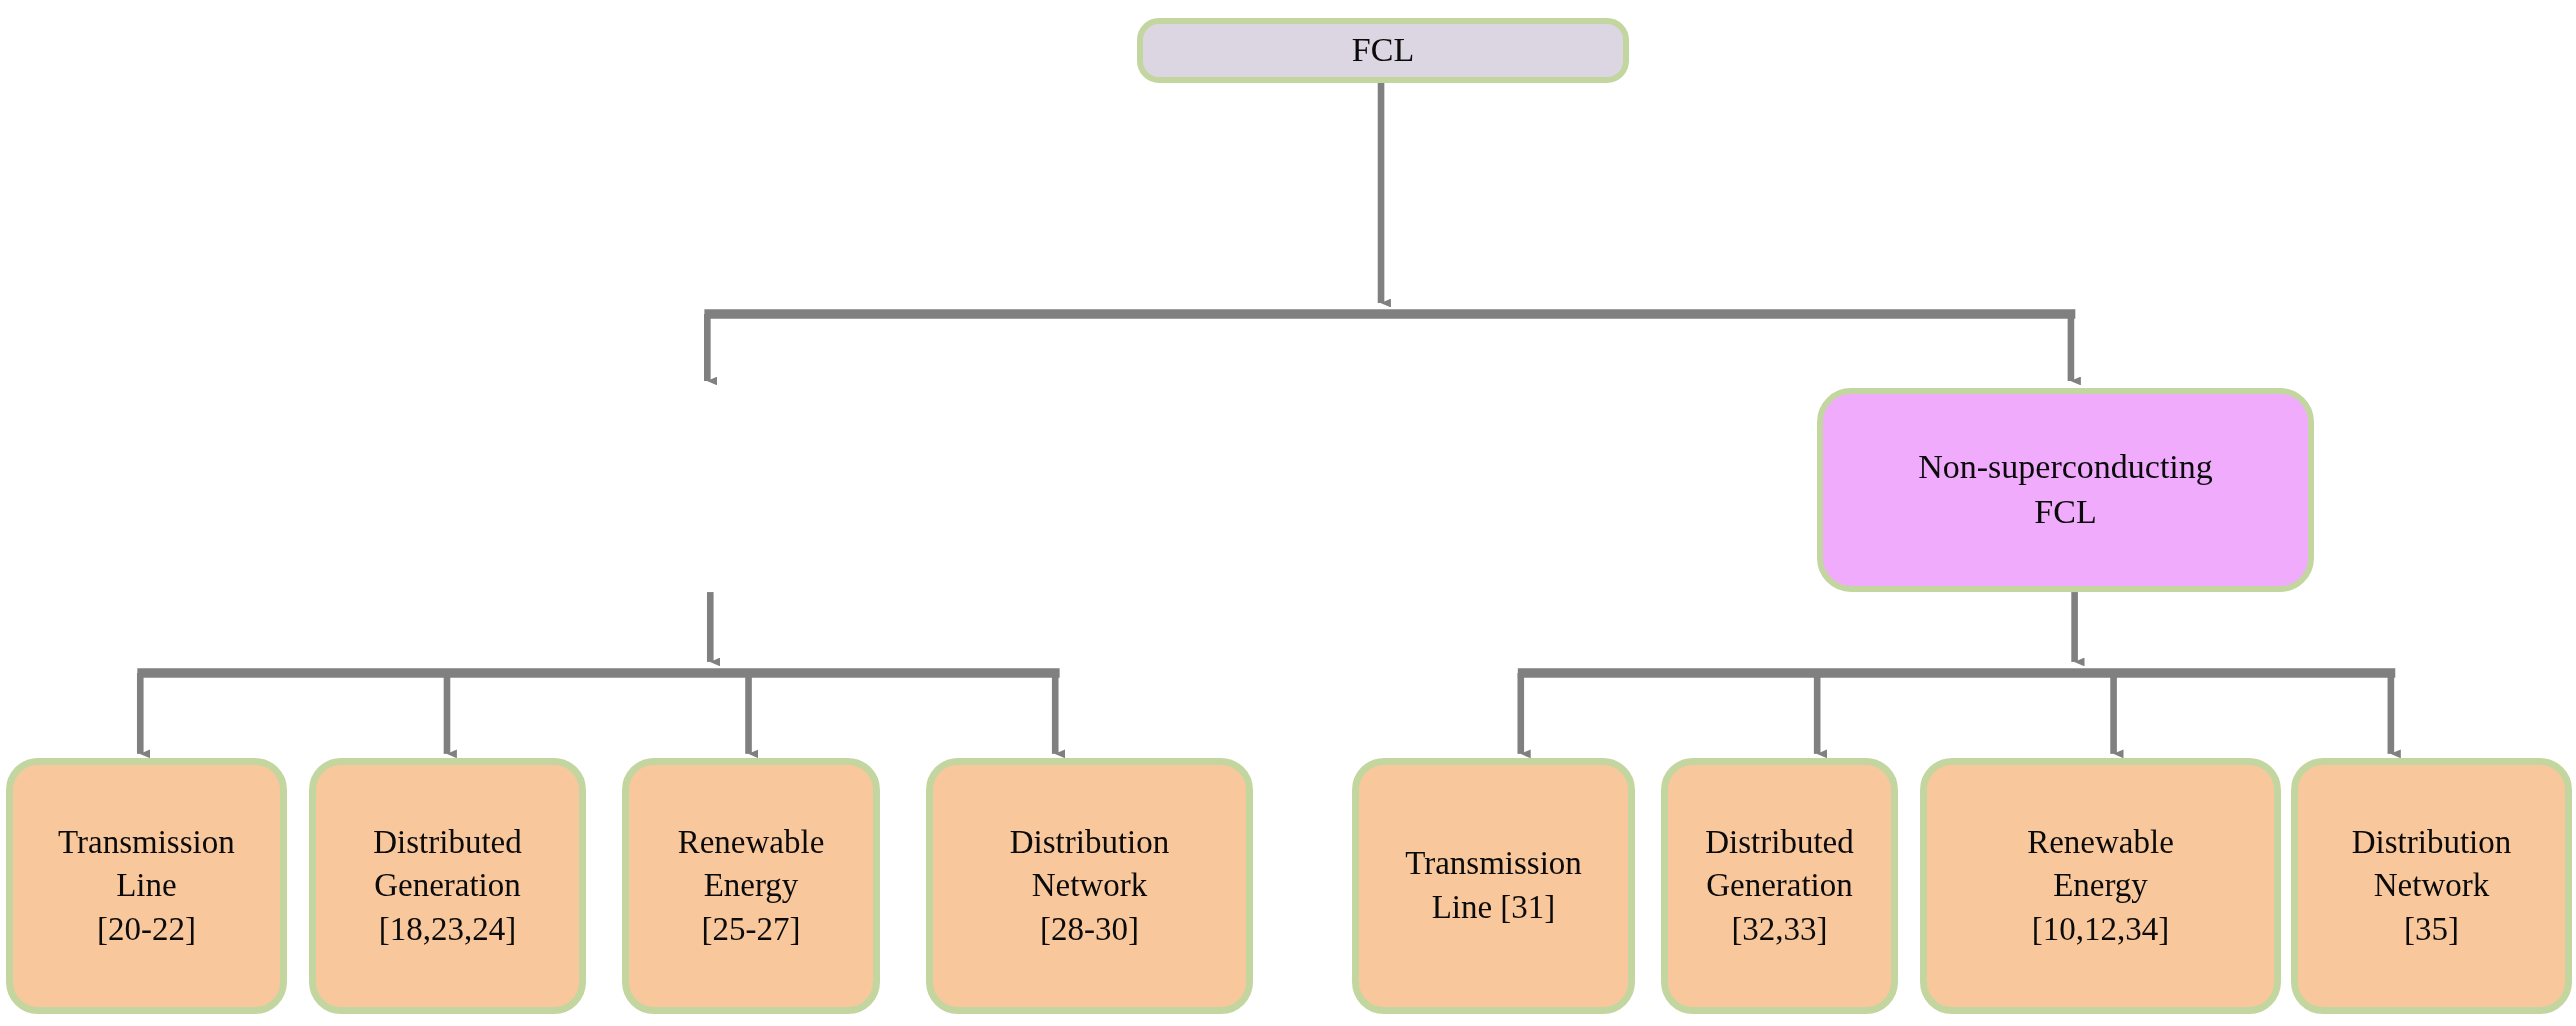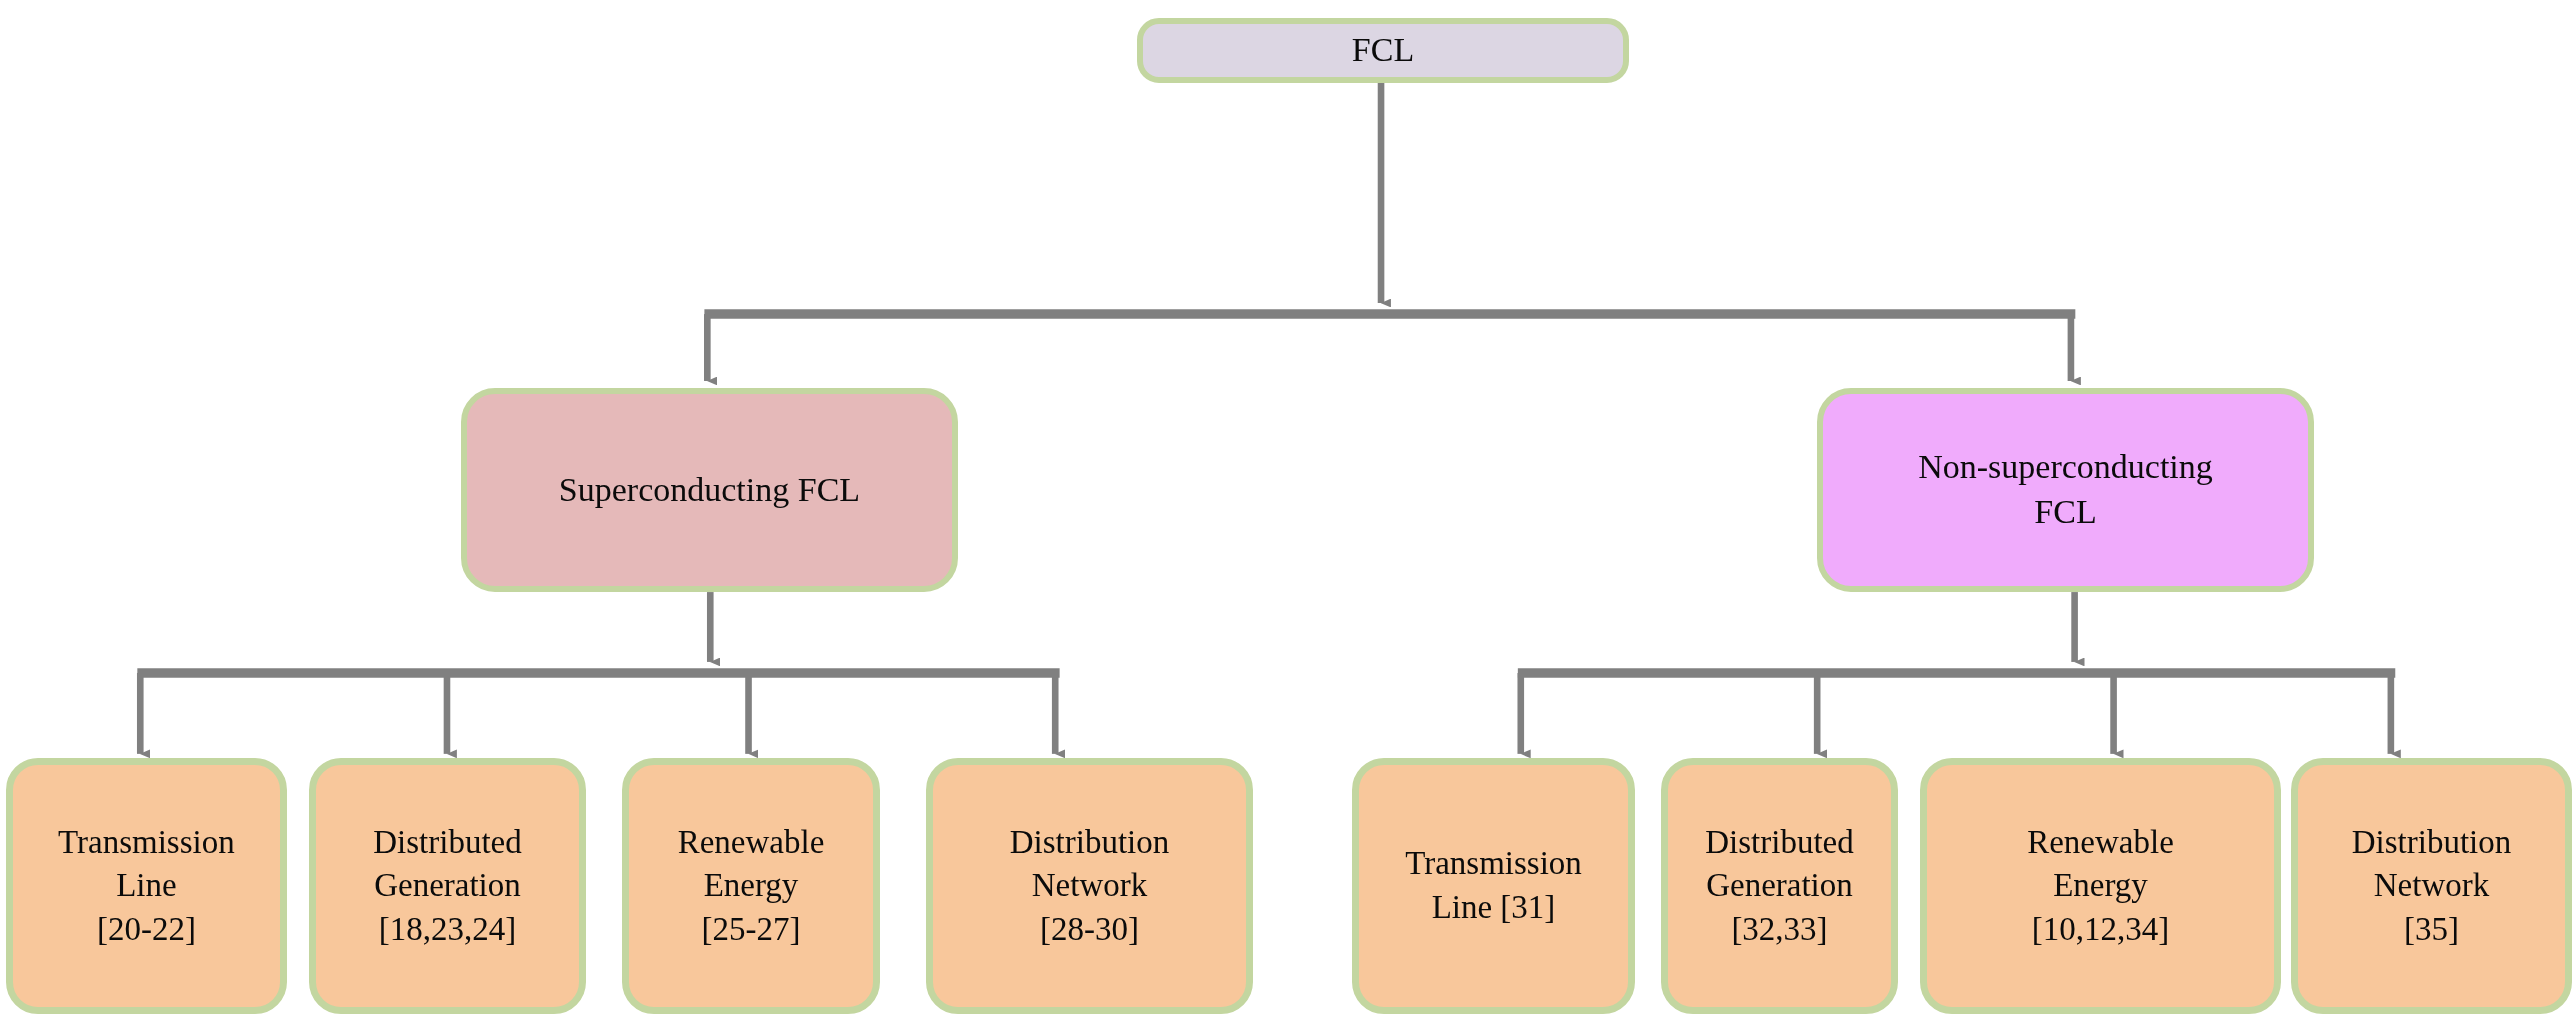--- a/index.html
+++ b/index.html
@@ -102,24 +102,20 @@
       <line x1="2873" y1="915" x2="2873" y2="1025" stroke="#808080" stroke-width="9" marker-end="url(#arrow)"></line>
       <line x1="3250" y1="915" x2="3250" y2="1025" stroke="#808080" stroke-width="9" marker-end="url(#arrow)"></line>
     </g>
   </svg>
 
   <div class="node node-root" style="left:1137px; top:18.4px; width:492px; height:65px;
               background:#dcd6e3; border-color:#c3d6a0;">
     <span class="label">FCL</span>
   </div>
 
-  <div class="node node-branch" style="left:461px; top:388px; width:497px; height:204px;
-              background:#e5b9b9; border-color:#c3d6a0;">
-    <span class="label">Superconducting FCL</span>
-  </div>
 
   <div class="node node-branch" style="left:1817px; top:388px; width:497px; height:204px;
               background:#f0abfc; border-color:#c3d6a0;">
     <span class="label">Non-superconducting
 FCL</span>
   </div>
 
   <div class="node node-leaf" style="left:5.9px; top:758px; width:281px; height:256px;
               background:#f8c79b; border-color:#c3d6a0;">
     <span class="label">Transmission

